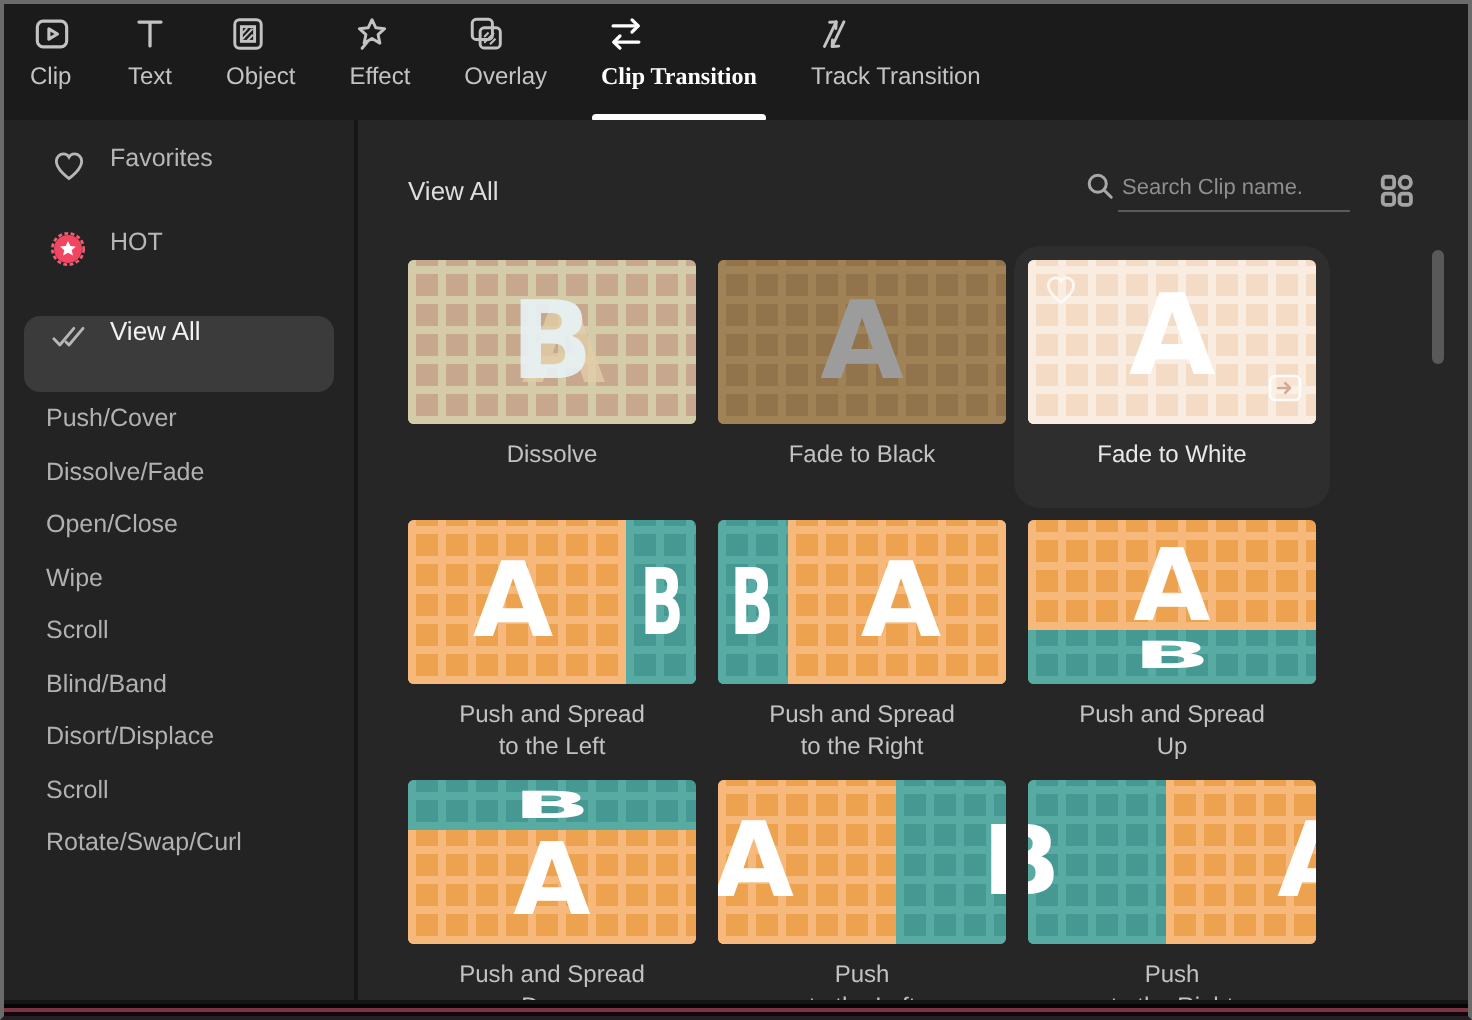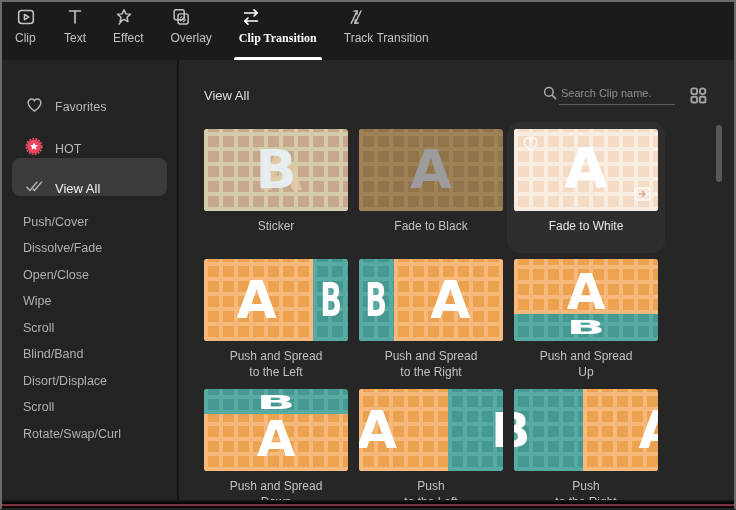--- a/index.html
+++ b/index.html
@@ -12,21 +12,21 @@
     padding-top:3px;margin-right:27px;color:#c3c3c3;cursor:pointer;}
   .tab-icon{height:24px;display:flex;align-items:center;}
   .tab-label{font-size:12px;margin-top:2px;white-space:nowrap;}
   .tab.active{color:#fff;font-family:Liberation Serif, serif;}
   .tab.active .tab-label{font-weight:bold;}
   .tab-underline{position:absolute;bottom:2px;left:-5px;right:-5px;height:4px;border-radius:2px;background:#fff;}
   
   .bodyrow{flex:1;display:flex;min-height:0;}
   .sidebar{width:177px;flex:none;background:#232323;border-right:2px solid #151515;
     padding-top:12px;box-sizing:border-box;}
-  .side-item{display:flex;align-items:flex-end;gap:11px;color:#b7b7b7;font-size:12.5px;cursor:pointer;}
+  .side-item{display:flex;align-items:flex-start;gap:11px;color:#b7b7b7;font-size:12.5px;cursor:pointer;}
   .side-item.icon-item{height:42px;padding-left:22px;}
   .side-item.plain{height:26.5px;padding-left:21px;color:#b1b1b1;}
   .side-item.selected{background:#3b3b3b;border-radius:8px;margin:2px 10px 6px 10px;height:38px;
     padding-left:12px;color:#f2f2f2;font-size:13px;}
   .side-icon{width:20px;height:20px;display:flex;align-items:center;justify-content:center;color:#b7b7b7;}
   
   .content{flex:1;background:#262627;position:relative;overflow:hidden;}
   .content-header{display:flex;align-items:center;justify-content:space-between;padding:24px 26px 0 25px;}
   .content-title{font-size:13px;color:#dedede;}
   .header-right{display:flex;align-items:center;gap:14px;}
@@ -81,20 +81,30 @@
       <div class="tab">
         <span class="tab-icon">
           <svg width="22" height="22" viewBox="0 0 24 24" fill="none" stroke="currentColor" stroke-width="1.8" stroke-linecap="round">
             <path d="M6 5.5h12M12 5.5v13"></path>
           </svg>
         </span>
         <span class="tab-label">Text</span>
       </div>
       <div class="tab">
         <span class="tab-icon">
+          <svg width="22" height="22" viewBox="0 0 24 24" fill="none" stroke="currentColor" stroke-width="1.6">
+            <rect x="4.8" y="4.2" width="14.4" height="15.6" rx="2.6"></rect>
+            <rect x="8.4" y="8" width="7.2" height="8"></rect>
+            <path d="M9 14.8l5.4-5.6M9 11.6l2.6-2.8M11.8 15.4l2.8-3" stroke-width="1.1"></path>
+          </svg>
+        </span>
+        <span class="tab-label">Object</span>
+      </div>
+      <div class="tab">
+        <span class="tab-icon">
           <svg width="22" height="22" viewBox="0 0 24 24" fill="none" stroke="currentColor" stroke-width="1.6" stroke-linejoin="round">
             <path d="M12 4.2l2.1 4.4 4.8.5-3.6 3.2 1 4.7-4.3-2.5-4.3 2.5 1-4.7-3.6-3.2 4.8-.5z"></path>
             <path d="M6.6 19.8l2.8-3.4" stroke-linecap="round"></path>
           </svg>
         </span>
         <span class="tab-label">Effect</span>
       </div>
       <div class="tab">
         <span class="tab-icon">
           <svg width="22" height="22" viewBox="0 0 24 24" fill="none" stroke="currentColor" stroke-width="1.6">
@@ -211,21 +221,21 @@
       </div>
       <div class="grid">
           <div class="card">
             <div class="thumb">
               <div class="seg khaki" style="left: 0%; top: 0%; width: 100%; height: 100%;">
                 <span class="ltr" style="left: 54%; top: 52%; font-size: 54px; color: rgba(226, 205, 168, 0.8); transform: translate(-50%, -50%) scale(1, 1);">A</span>
                 <span class="ltr" style="left: 50%; top: 50%; font-size: 54px; color: rgba(231, 241, 244, 0.92); transform: translate(-50%, -50%) scale(1, 1);">B</span>
               </div>
             </div>
             <div class="card-label">
-              <div>Sticker</div>
+              <div>Dissolve</div>
             </div>
           </div>
           <div class="card">
             <div class="thumb">
               <div class="seg brown" style="left: 0%; top: 0%; width: 100%; height: 100%;">
                 <span class="ltr" style="left: 50%; top: 50%; font-size: 54px; color: rgb(156, 156, 156); transform: translate(-50%, -50%) scale(1, 1);">A</span>
               </div>
             </div>
             <div class="card-label">
               <div>Fade to Black</div>

